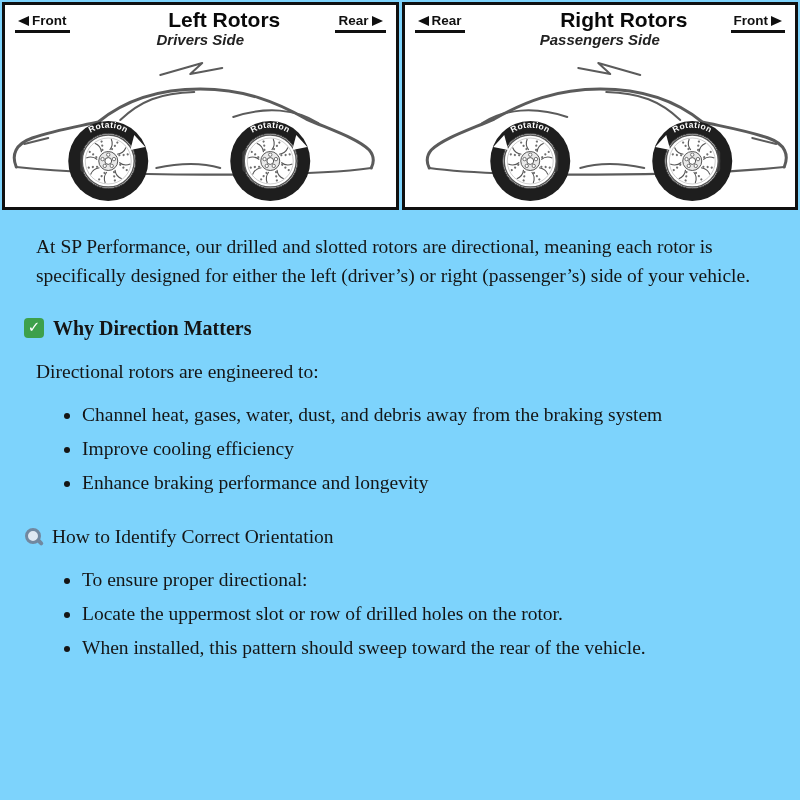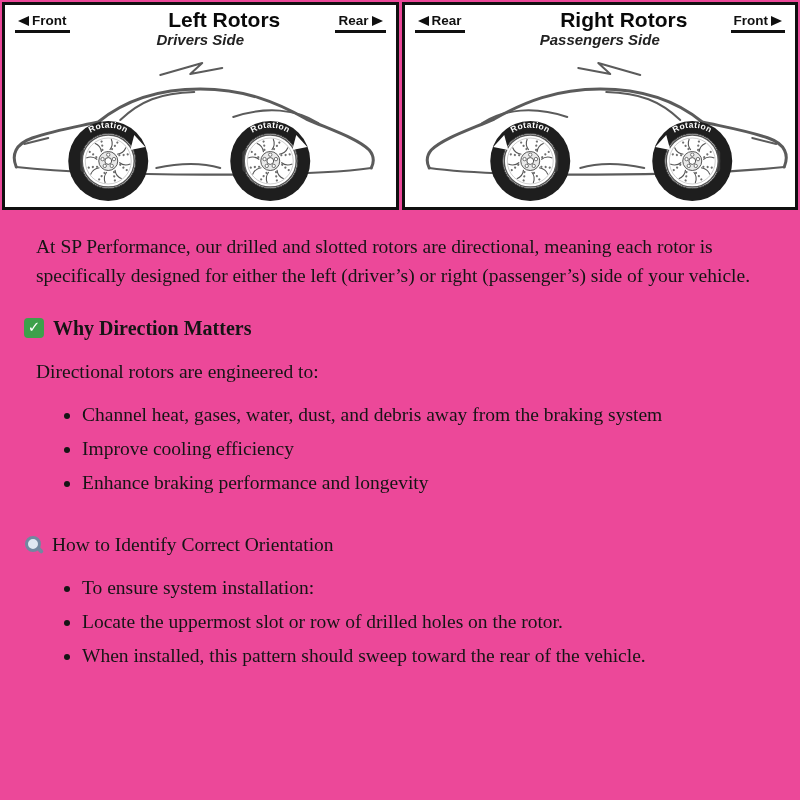--- a/index.html
+++ b/index.html
@@ -1,17 +1,17 @@
 <!DOCTYPE html>
 <html style="--check-green: #3da04b; --magnifier-blue: #7188a0;"><head>
 <meta charset="utf-8">
 <style>
   html,body { margin:0; padding:0; background:#fff; }
   .page { width:800px; height:800px; box-sizing:border-box; overflow:hidden;
-          font-family:"Liberation Serif", serif; color:#151515; background:#ec4899; }
+          font-family:"Liberation Serif", serif; color:#151515; background:#7dd3fc; }
 
   
   .diagram { display:flex; gap:3px; padding:2px 2px 0 2px; box-sizing:border-box; }
   .panel { flex:1; border:3px solid #101010; height:208px; box-sizing:border-box;
            background:#fff; overflow:hidden; }
   .panel-head { position:relative; height:44px; font-family:"Liberation Sans", sans-serif; }
   .dir { position:absolute; top:8px; display:inline-flex; align-items:center; gap:3px;
          font-weight:bold; font-size:13.5px; border-bottom:3px solid #101010;
          padding:0 3px 2px 3px; color:#101010; }
   .dir-left { left:10px; } .dir-right { right:10px; }
@@ -27,21 +27,21 @@
   .thin-line  { stroke-width:2; }
   .rot-text  { font-family:"Liberation Sans",sans-serif; font-size:8.5px; font-weight:bold;
                fill:#ffffff; letter-spacing:0.4px; }
   .rot-arrow { fill:#ffffff; }
 
   
   .content { padding:12px 26px 0 24px; font-size:19.5px; line-height:1.5; }
   .content p { margin:10px 0 14px 12px; }
   .sec-h2 { font-size:20px; font-weight:bold; margin:22px 0 14px 0;
             display:flex; align-items:center; gap:9px; }
-  .sec-h3 { font-size:19.5px; font-weight:normal; margin:32px 0 14px 0;
+  .sec-h3 { font-size:19.5px; font-weight:normal; margin:24px 0 14px 0;
             display:flex; align-items:center; gap:9px; }
   .content ul { margin:12px 0 16px 0; padding-left:42px; }
   .content li { margin:5px 16px; }
 
   .check-icon { display:inline-flex; align-items:center; justify-content:center;
                 width:20px; height:20px; border-radius:4px;
                 background:var(--check-green,#3da04b); color:#fff;
                 font-size:15px; font-weight:bold; font-family:"DejaVu Sans",sans-serif; }
   .mag-icon { position:relative; width:19px; height:19px; display:inline-block; }
   .mag-icon::before { content:""; position:absolute; left:1px; top:1px; width:10px; height:10px;
@@ -203,19 +203,19 @@
       <li>Improve cooling efficiency</li>
       <li>Enhance braking performance and longevity</li>
     </ul>
 
     <h3 class="sec-h3">
       <span class="mag-icon"></span>
       <span>How to Identify Correct Orientation</span>
     </h3>
 
     <ul>
-      <li>To ensure system installation:</li>
+      <li>To ensure proper directional:</li>
       <li>Locate the uppermost slot or row of drilled holes on the rotor.</li>
       <li>When installed, this pattern should sweep toward the rear of the vehicle.</li>
     </ul>
 
   </div>
 </div>
 
 </body></html>

